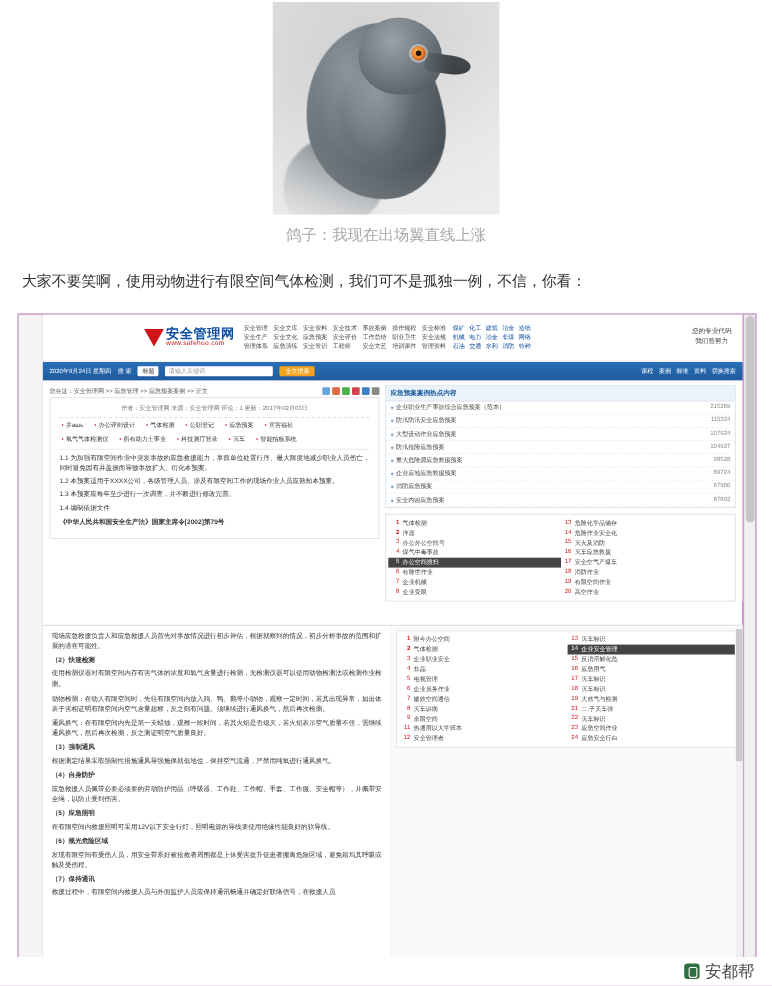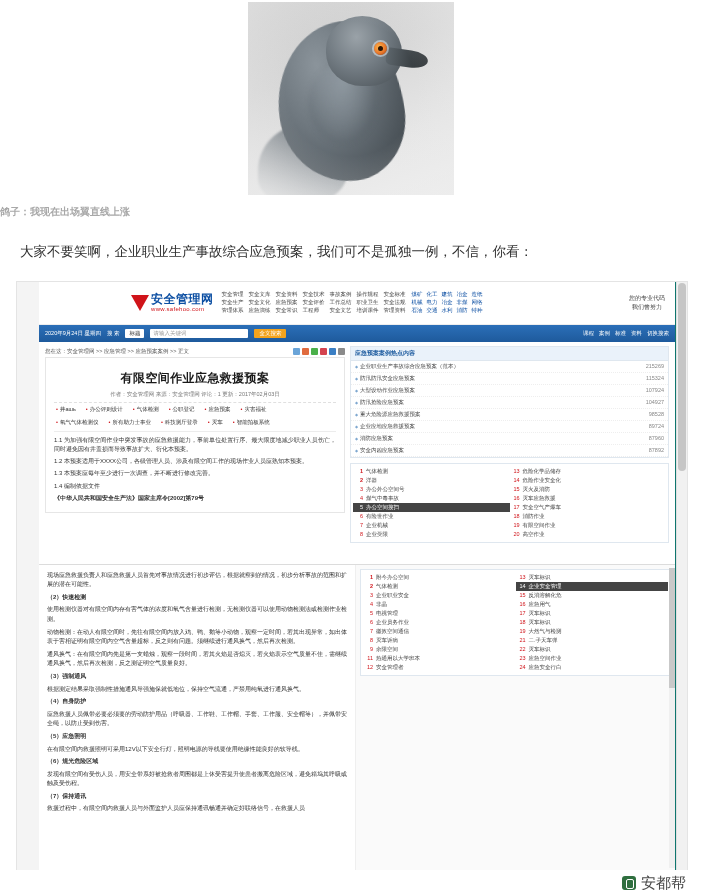--- a/index.html
+++ b/index.html
@@ -98,39 +98,39 @@
     border-radius: 60% 10% 40% 30%;
     filter: blur(1px);
   }
   .photo .vignette {
     position: absolute;
     inset: 0;
     background: radial-gradient(ellipse at 50% 45%, rgba(255,255,255,0) 45%, rgba(235,235,235,.55) 100%);
   }
 
   .photo-caption {
+    text-align: center;
     color: #a8a8a8;
-    font-size: 10px;
+    font-size: 14px;
     margin: 10px 0 0 0;
-    font-weight: bold;
   }
 
   .lead-text {
     margin: 22px 20px 0 20px;
     font-size: 13.5px;
     color: #2f2f2f;
     line-height: 1.6;
   }
 
   
   .shot {
     position: relative;
     margin: 18px 14px 0 16px;
     height: 601px;
-    background: #0f766e;
+    background: #a21caf;
     border: 1px solid #e4e4e4;
     overflow: hidden;
     font-size: 6px;
     color: #3a3a3a;
   }
   .shot .page {
     position: absolute;
     left: 22px; right: 12px; top: 0; bottom: 0;
     background: #fff;
   }
@@ -481,21 +481,21 @@
     <div class="bird-body"></div>
     <div class="bird-neck"></div>
     <div class="bird-head"></div>
     <div class="bird-beak"></div>
     <div class="bird-eye"></div>
     <div class="vignette"></div>
   </div>
 </div>
 <div class="photo-caption">鸽子：我现在出场翼直线上涨</div>
 
-<div class="lead-text">大家不要笑啊，企业职业生产事故综合应急预案，我们可不是孤独一例，不信，你看：</div>
+<div class="lead-text">大家不要笑啊，使用动物进行有限空间气体检测，我们可不是孤独一例，不信，你看：</div>
 
 <div class="shot">
   <div class="left-gutter"></div>
   <div class="scroll-col">
     <div class="scroll-thumb"></div>
   </div>
 
   <div class="page">
 
     <div class="site-head">
@@ -575,21 +575,20 @@
             <i></i>
             <i></i>
             <i></i>
             <i></i>
             <i></i>
             <i></i>
           </span>
         </div>
 
         <div class="article-box">
-          <div class="article-title">有限空间作业应急救援预案</div>
           <div class="article-meta">作者：安全管理网   来源：安全管理网   评论：1   更新：2017年02月03日</div>
 
           <div class="ad-row">
             <span class="dot">井ашь</span>
             <span class="dot">办公评则设计</span>
             <span class="dot">气体检测</span>
             <span class="dot">公职登记</span>
             <span class="dot">应急预案</span>
             <span class="dot">灾害福祉</span>
           </div>

